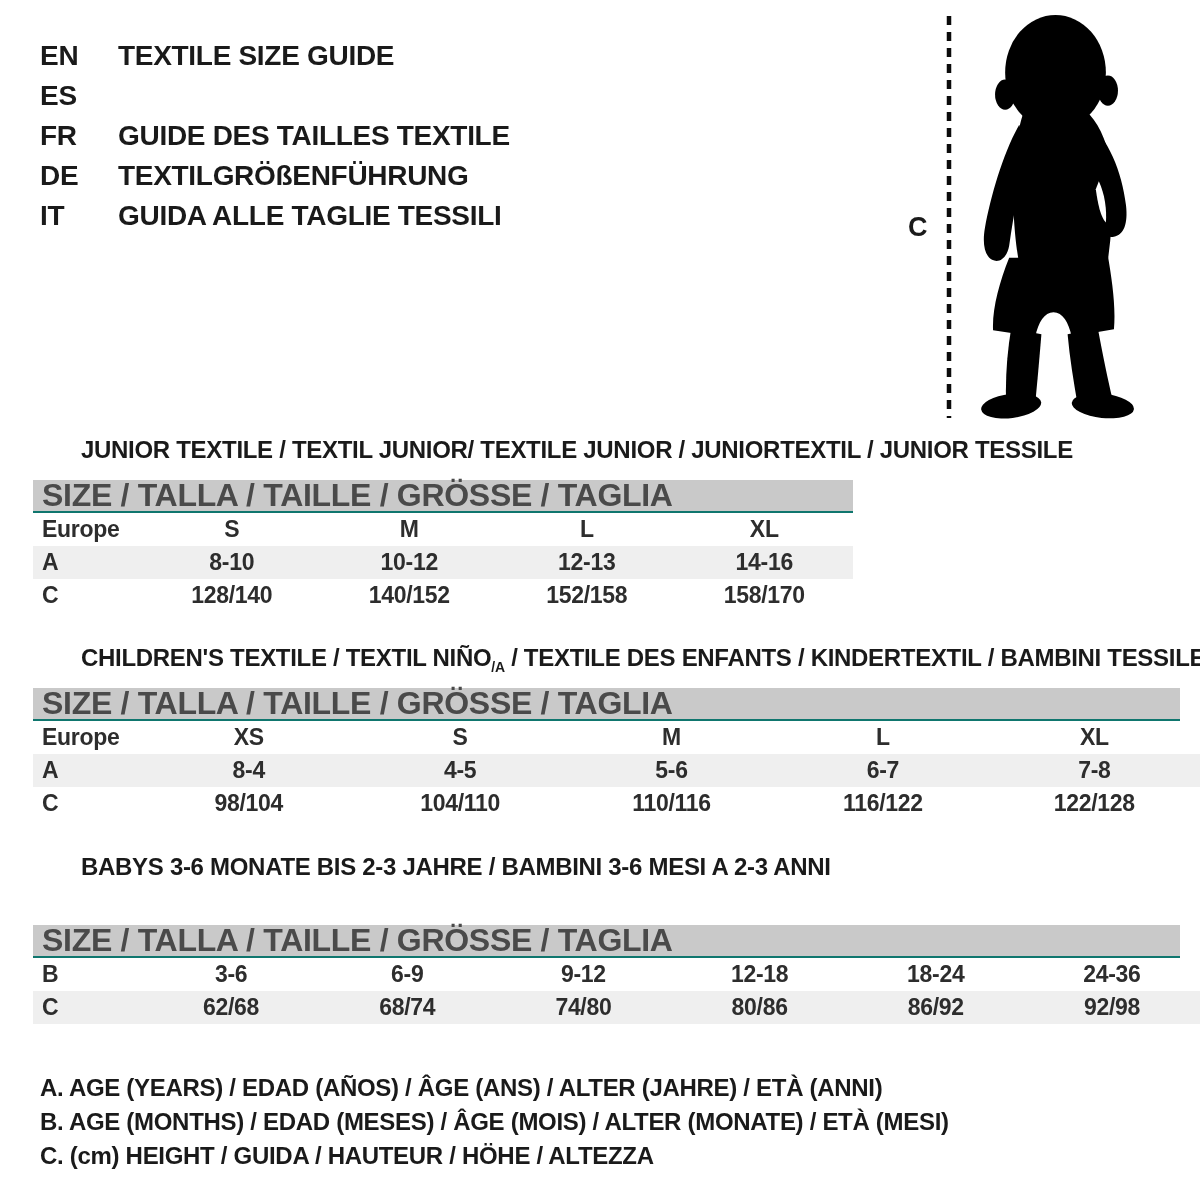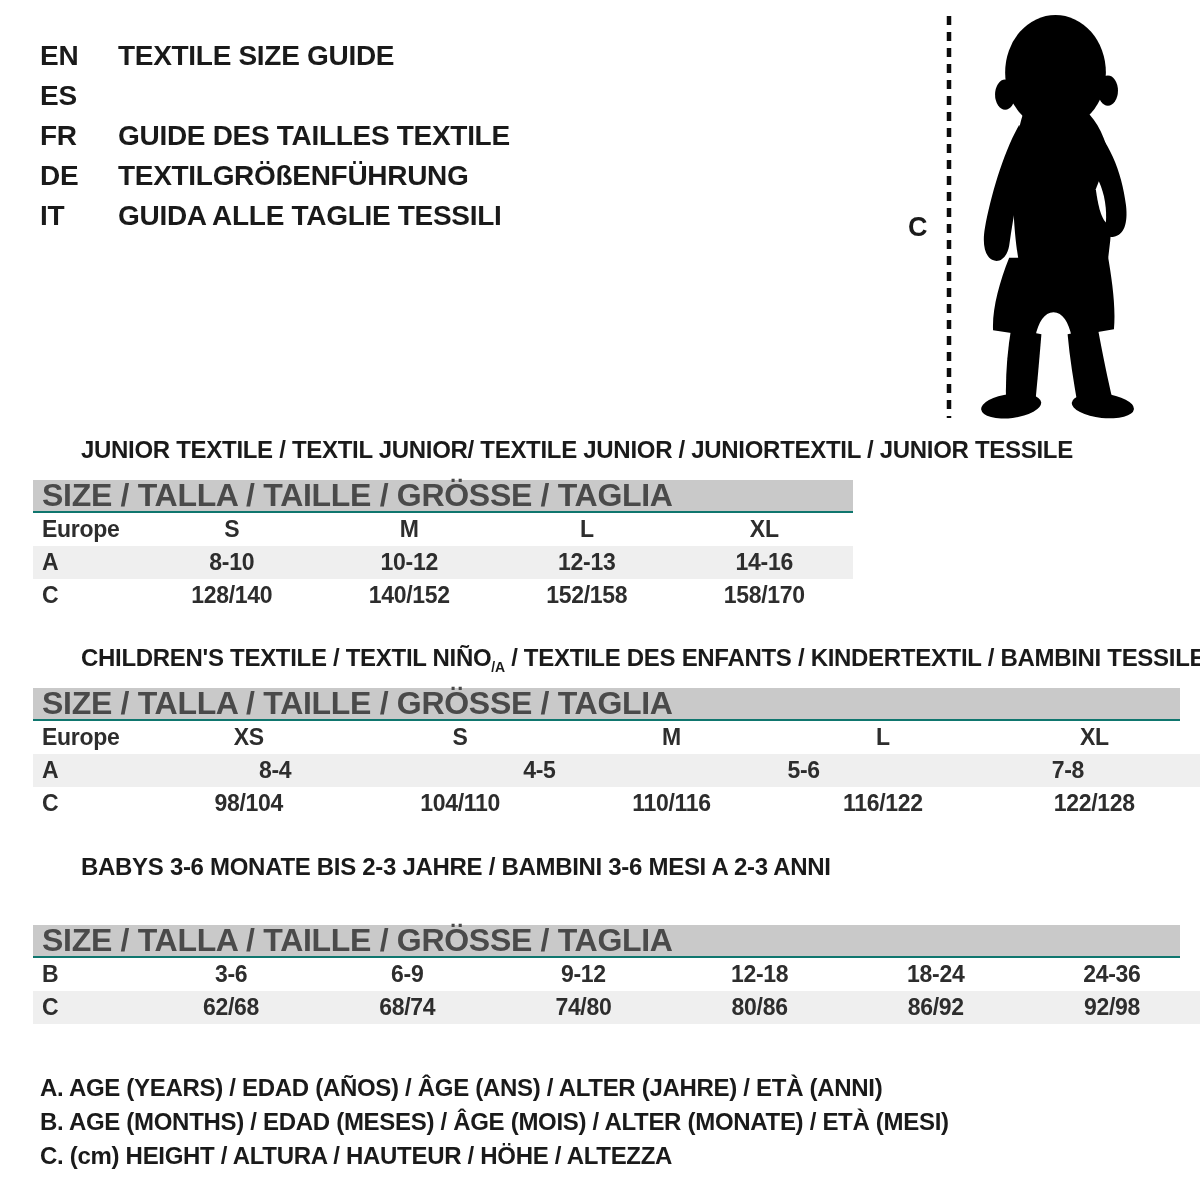--- a/index.html
+++ b/index.html
@@ -138,20 +138,21 @@
       <span class="tcell">S</span>
       <span class="tcell">M</span>
       <span class="tcell">L</span>
       <span class="tcell">XL</span>
     </div>
     <div class="trow stripe">
       <span class="tlabel">A</span>
       <span class="tcell">8-4</span>
       <span class="tcell">4-5</span>
       <span class="tcell">5-6</span>
+      <span class="tcell">6-7</span>
       <span class="tcell">7-8</span>
     </div>
     <div class="trow">
       <span class="tlabel">C</span>
       <span class="tcell">98/104</span>
       <span class="tcell">104/110</span>
       <span class="tcell">110/116</span>
       <span class="tcell">116/122</span>
       <span class="tcell">122/128</span>
     </div>
@@ -181,16 +182,16 @@
       <span class="tcell">74/80</span>
       <span class="tcell">80/86</span>
       <span class="tcell">86/92</span>
       <span class="tcell">92/98</span>
     </div>
   </div>
 
   <div class="footnotes">
     <div class="footnote">A. AGE (YEARS) / EDAD (AÑOS) / ÂGE (ANS) / ALTER (JAHRE) / ETÀ (ANNI)</div>
     <div class="footnote">B. AGE (MONTHS) / EDAD (MESES) / ÂGE (MOIS) / ALTER (MONATE) / ETÀ (MESI)</div>
-    <div class="footnote">C. (cm) HEIGHT / ALTURA / HAUTEUR / HÖHE / ALTEZZA</div>
+    <div class="footnote">C. (cm) HEIGHT / GUIDA / HAUTEUR / HÖHE / ALTEZZA</div>
   </div>
 
 </div>
 
 </body></html>

